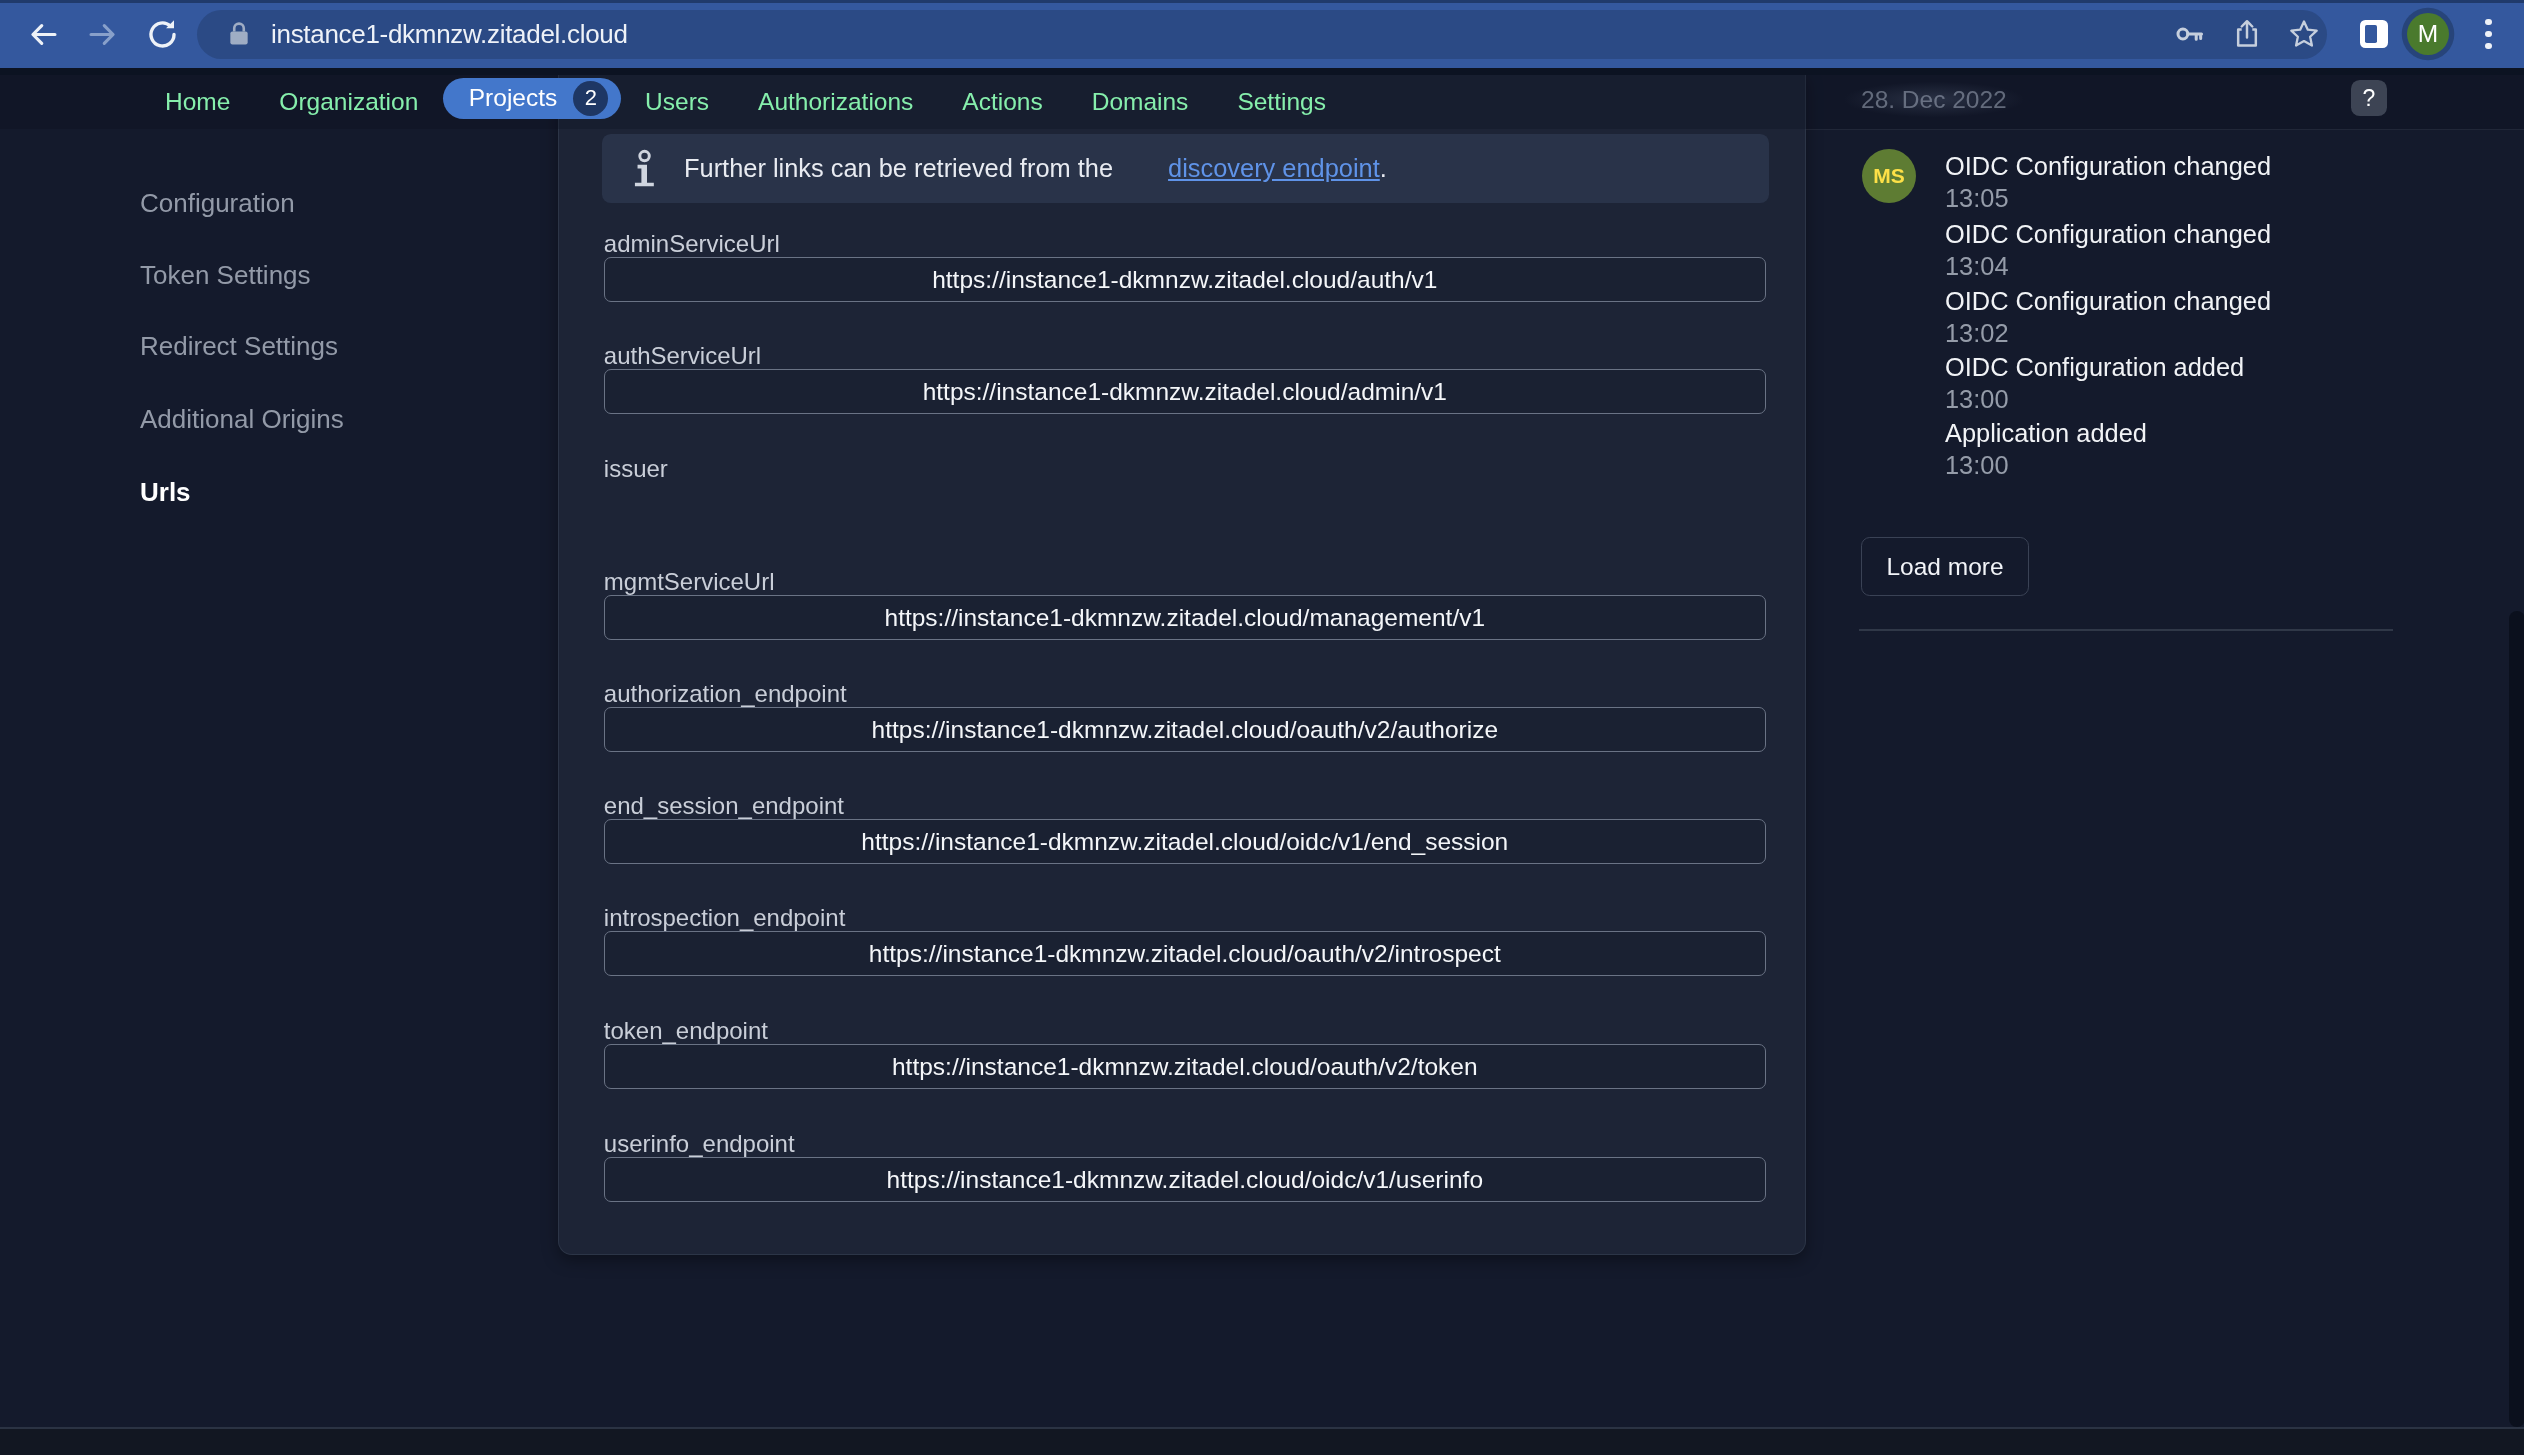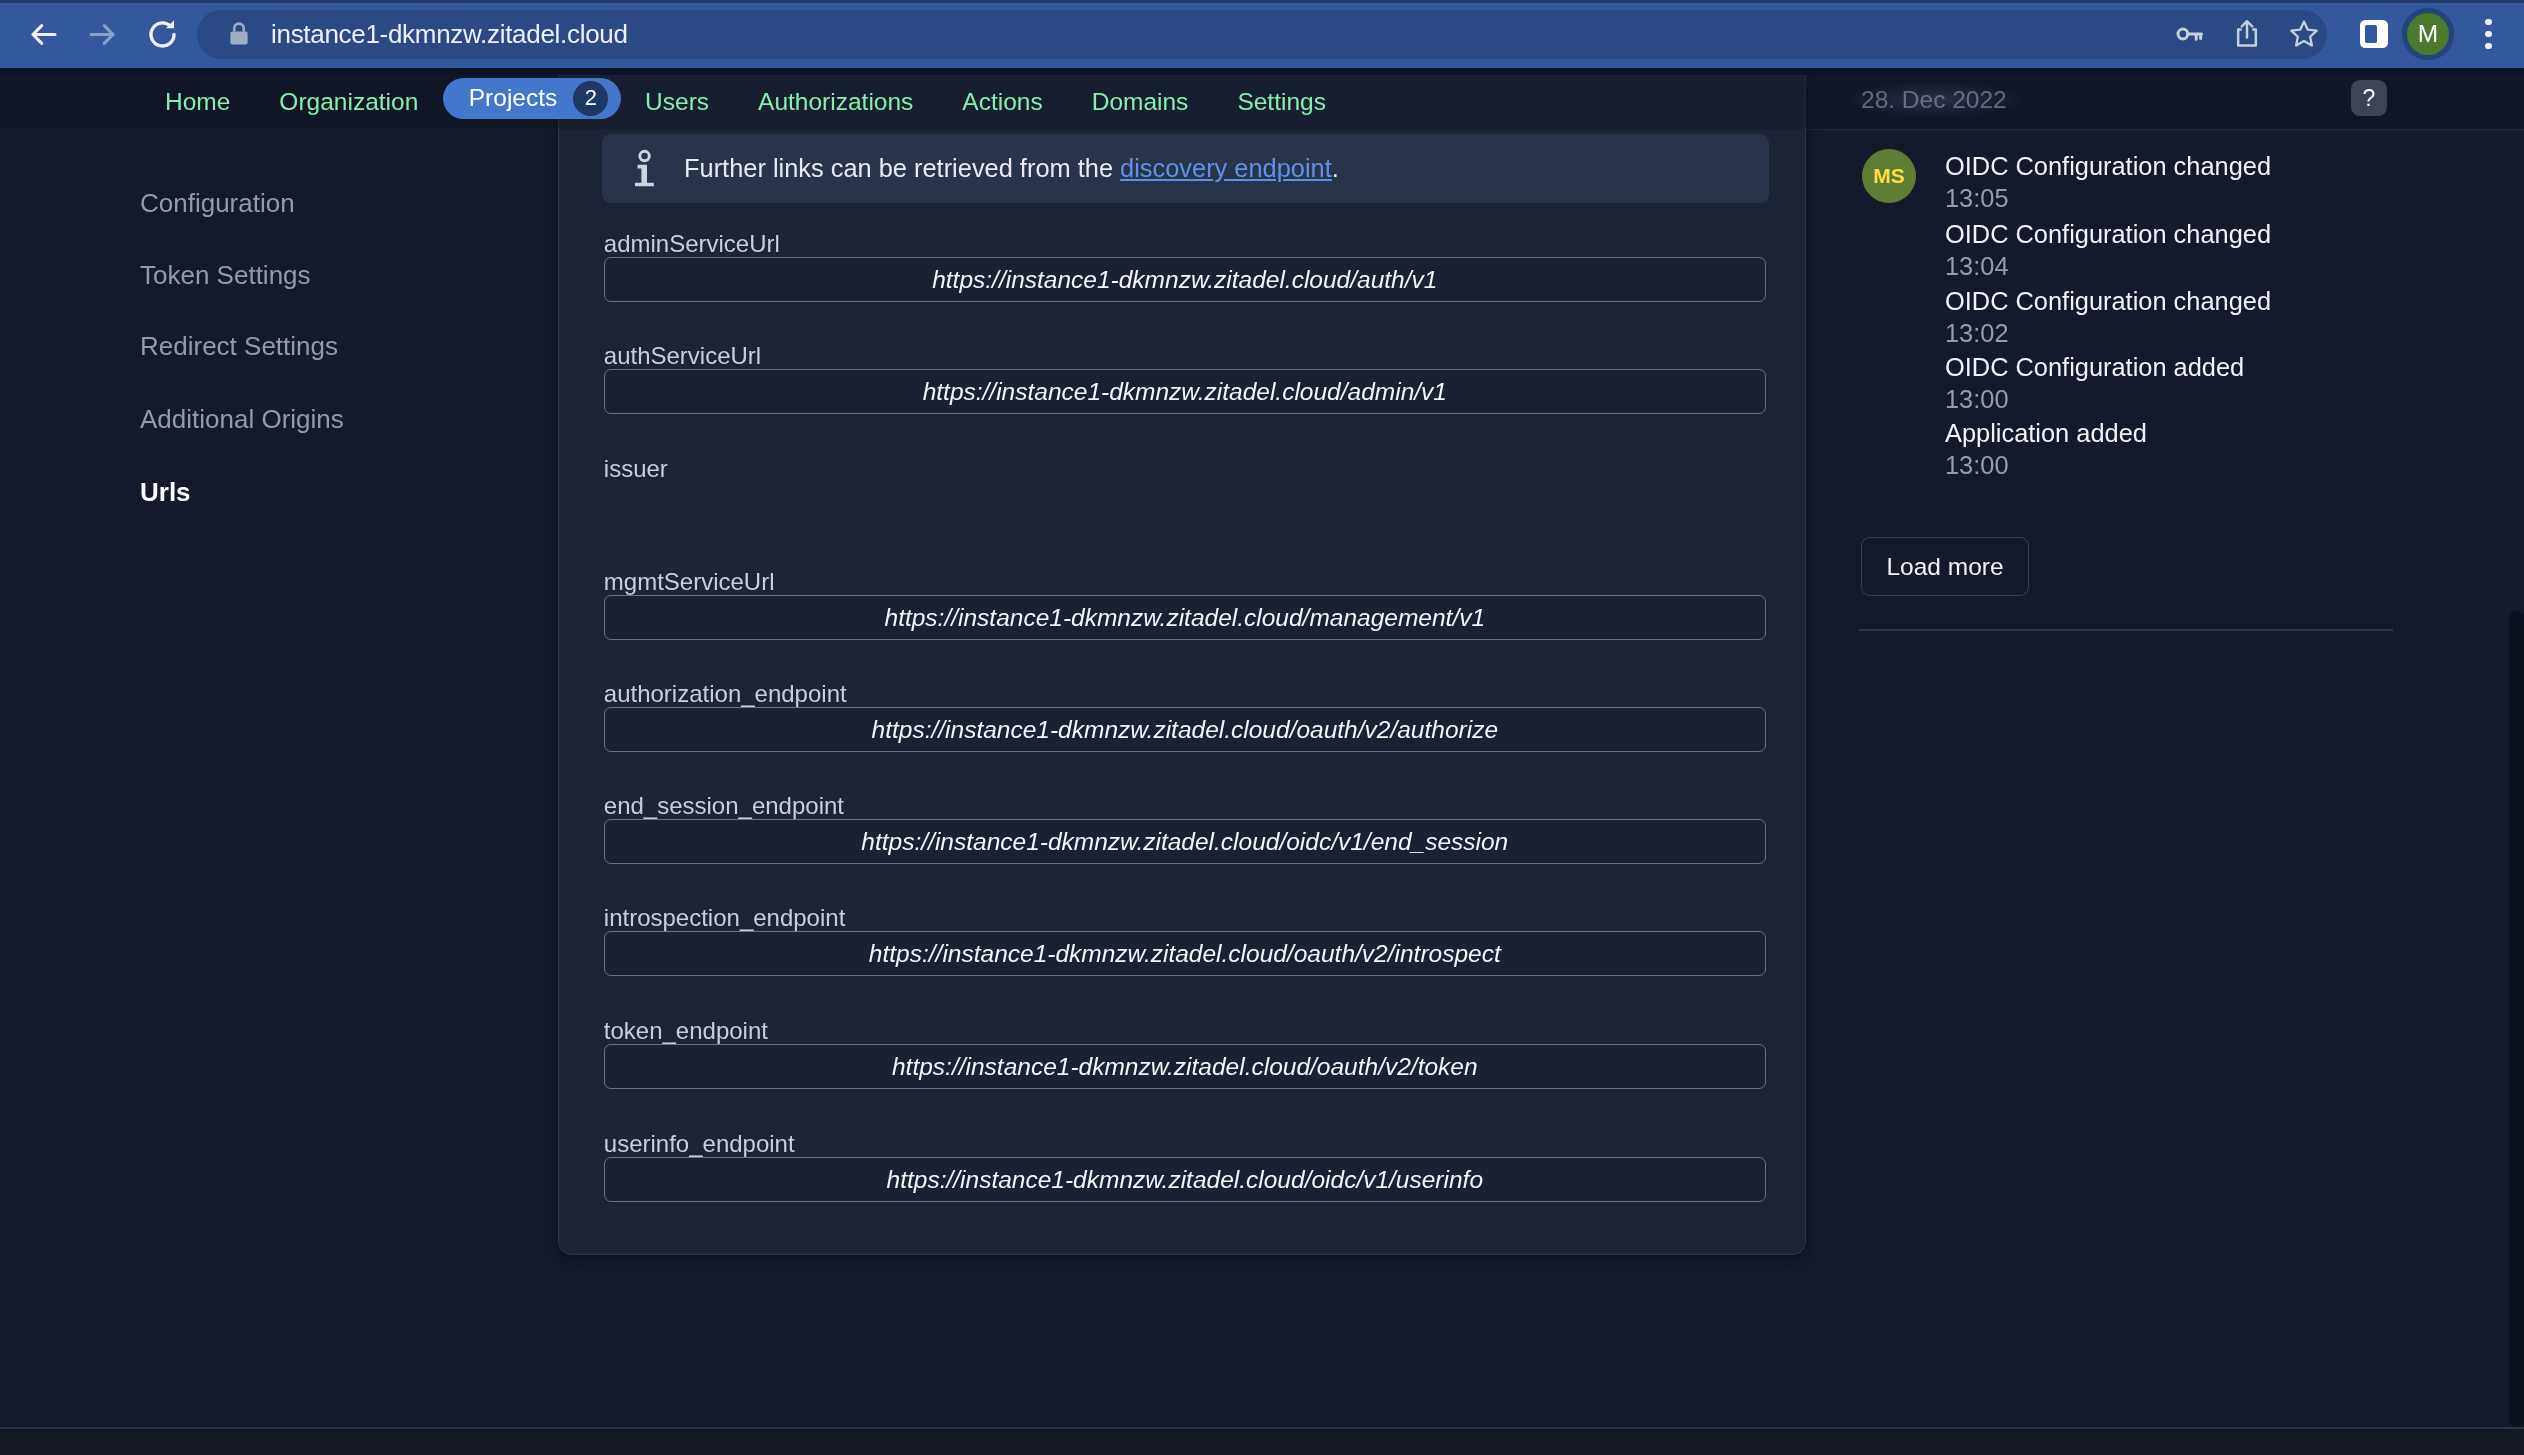--- a/index.html
+++ b/index.html
@@ -42,27 +42,27 @@
   .side-item { position:absolute; left:140px; color:#939aa8; font-size:26px; cursor:pointer; z-index:10; white-space:nowrap; }
   .side-item.active { color:#ffffff; font-weight:bold; }
 
   
   #main-card { position:absolute; left:558px; top:75px; width:1248px; height:1180px; background:#1d2436;
     border:0.9px solid #2c3547; border-top:none; border-radius:0 0 14px 14px; z-index:5;
     box-shadow:0 5.3px 16px rgba(0,0,0,0.35); }
   #info-box { position:absolute; left:43px; top:59px; width:1167px; height:69px; background:#293349;
     border-radius:8.8px; display:flex; align-items:center; }
   #info-box .itext { font-size:25.4px; color:#e8ebf1; margin-left:23px; }
-  #info-box a { color:#5f93e8; text-decoration:underline; cursor:pointer; }
+  #info-box a { color:#5f93e8; text-decoration:underline; cursor:pointer;margin-left:48px; }
   #info-icon { margin-left:24px; display:flex; align-items:center; }
   .field { position:absolute; left:43px; width:1163px; height:74px; }
   .field .flabel { position:absolute; left:1.8px; top:0; font-size:24px; color:#c9ced8; white-space:nowrap; }
   .field .finput { position:absolute; left:1.8px; top:27px; width:1162px; height:45px; border:0.9px solid #6a7385;
     border-radius:7px; background:rgba(0,0,0,0.07); display:flex; align-items:center; justify-content:center; }
-  .field .finput span { font-size:24.5px; color:#f4f6f9; white-space:nowrap;font-style:italic; }
+  .field .finput span { font-size:24.5px; color:#f4f6f9; white-space:nowrap; }
 
   
   #date-sticky { position:absolute; left:1845px; top:82px; padding:3.5px 16px; font-size:24.5px; z-index:21;
     color:rgba(160,170,185,0.55);
     background:radial-gradient(ellipse at center, rgba(66,76,98,0.5) 0%, rgba(66,76,98,0) 72%); }
   #help-btn { position:absolute; left:2351px; top:80px; width:36px; height:36px; border-radius:8.8px; background:#3d4454;
     color:#ffffff; font-size:23px; display:flex; align-items:center; justify-content:center; z-index:21; cursor:pointer; }
   #tl-top-line { position:absolute; left:1806px; top:129px; width:719px; height:0.9px; background:rgba(255,255,255,0.06); z-index:21; }
   #ms-avatar { position:absolute; left:1862px; top:149px; width:54px; height:54px; border-radius:50%; background:#5e7c33;
     color:#fde047; font-size:21px; font-weight:bold; display:flex; align-items:center; justify-content:center; z-index:10; }

